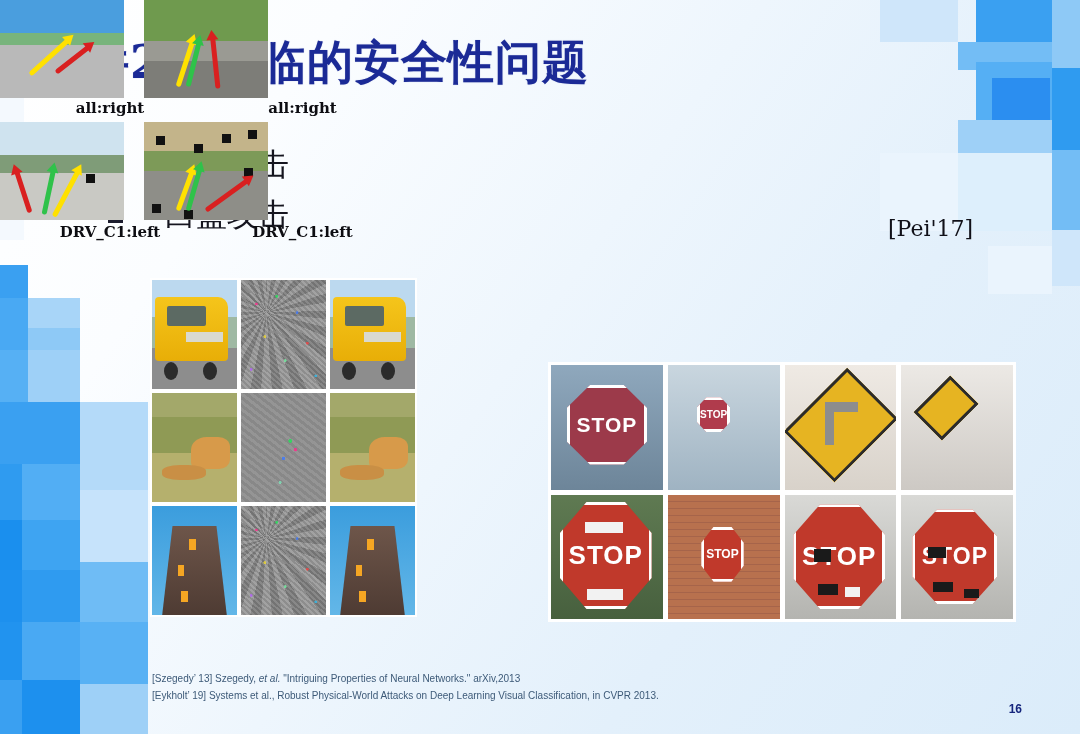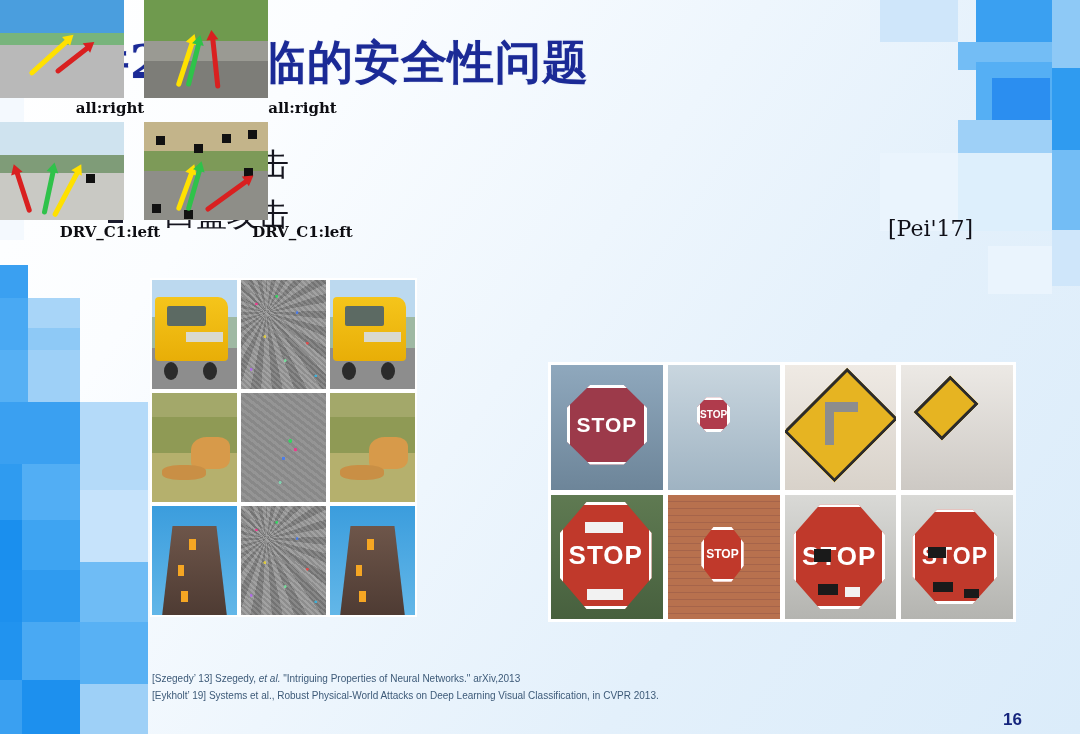--- a/index.html
+++ b/index.html
@@ -156,23 +156,23 @@
   
   #refs{position:absolute;left:152px;top:671px;}
   .ref{
     font-family:"Liberation Sans",sans-serif;
     font-size:10px;color:#3d5a78;line-height:16.5px;white-space:nowrap;
   }
   .ref i{font-style:italic;}
 
   
   #pageno{
-    position:absolute;right:58px;bottom:4px;
+    position:absolute;right:58px;bottom:18px;
     font-family:"Liberation Sans",sans-serif;
-    font-size:17px;font-weight:bold;color:#15257d;
+    font-size:12px;font-weight:bold;color:#15257d;
   }
 </style>
 </head>
 <body>
 
 <div id="slide">
 
   <div>
 
     <div class="sq" style="left:0px;top:265px;width:28px;height:33px;background:#2f9bf0;opacity:.95;"></div>

